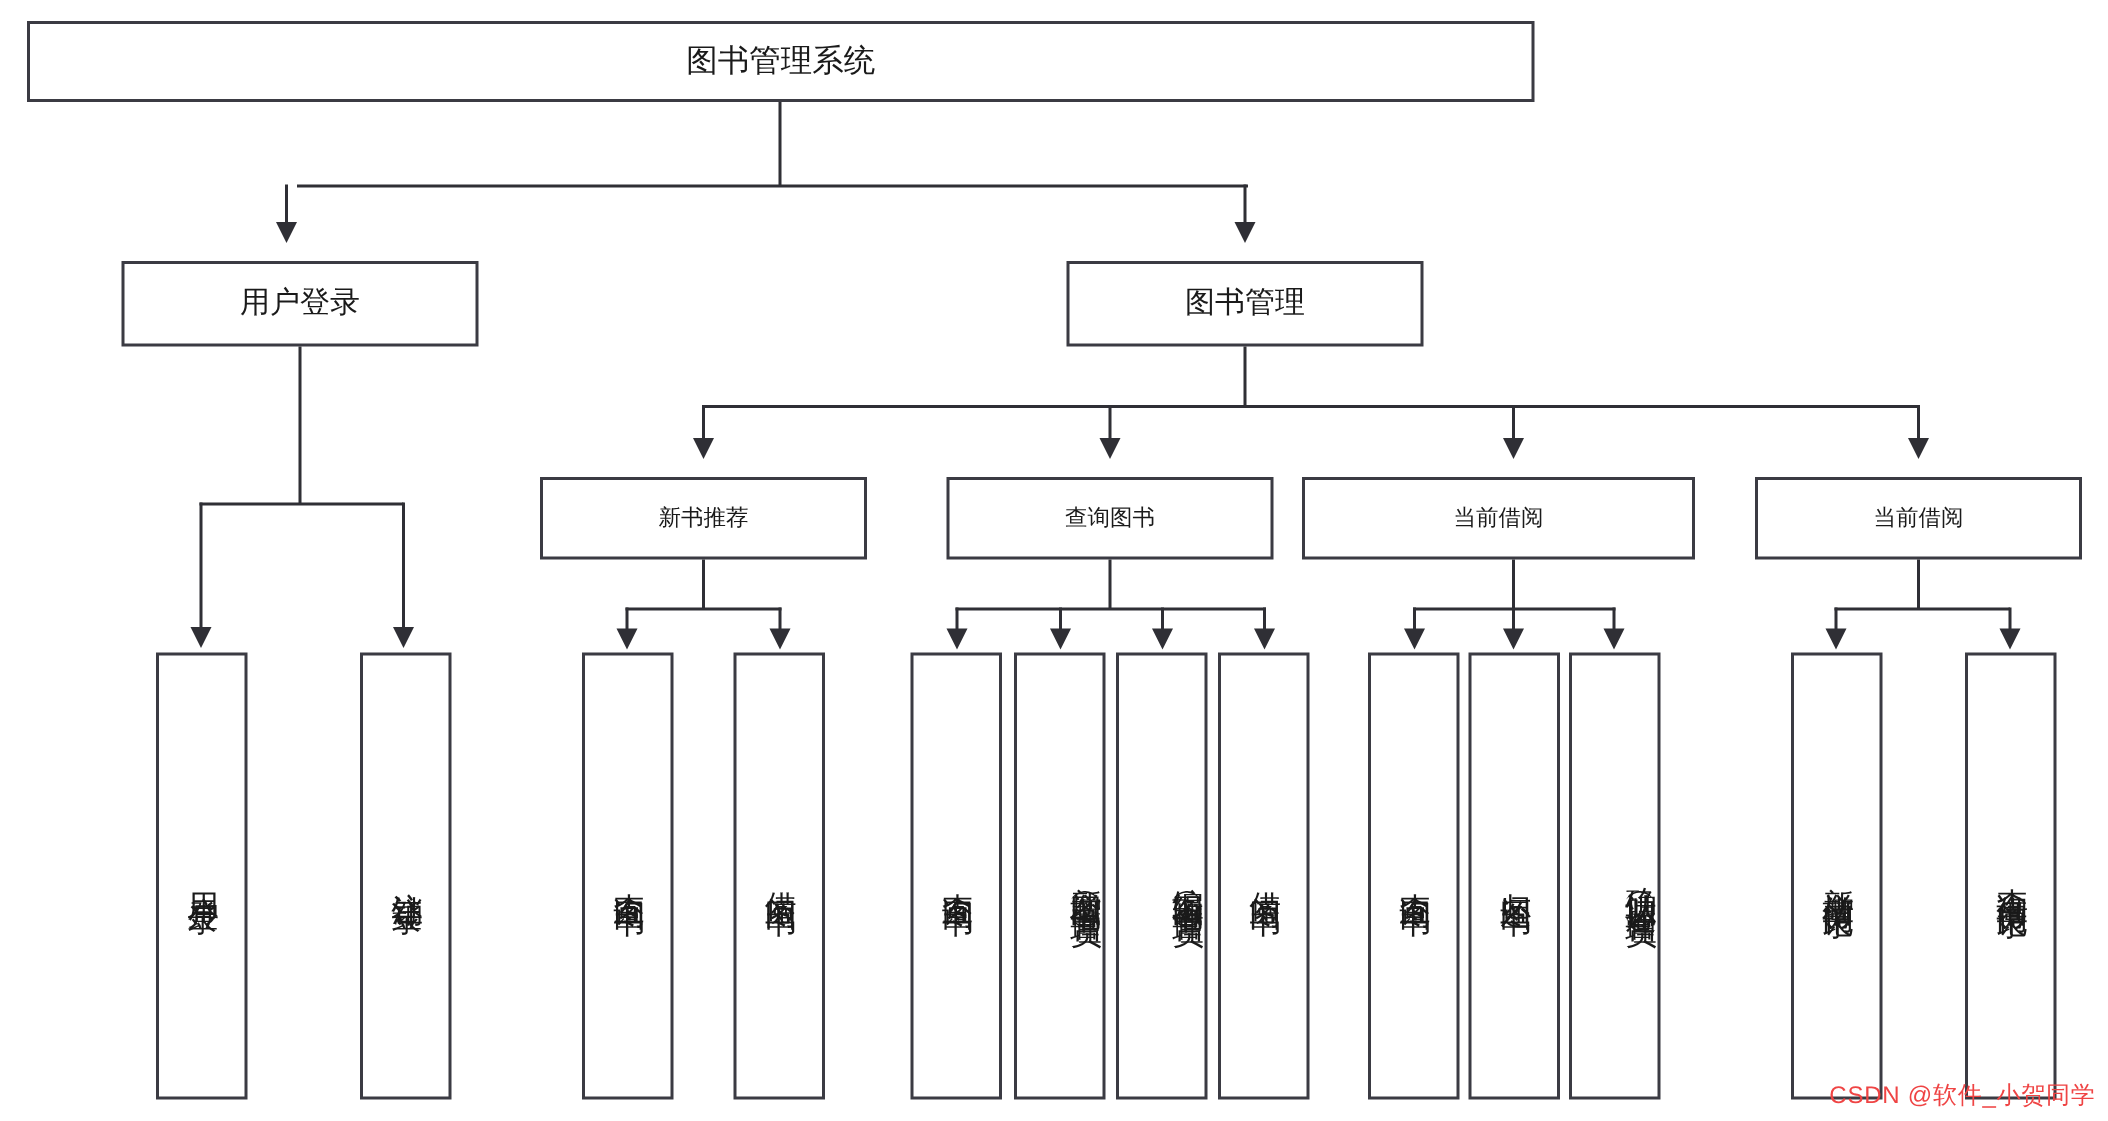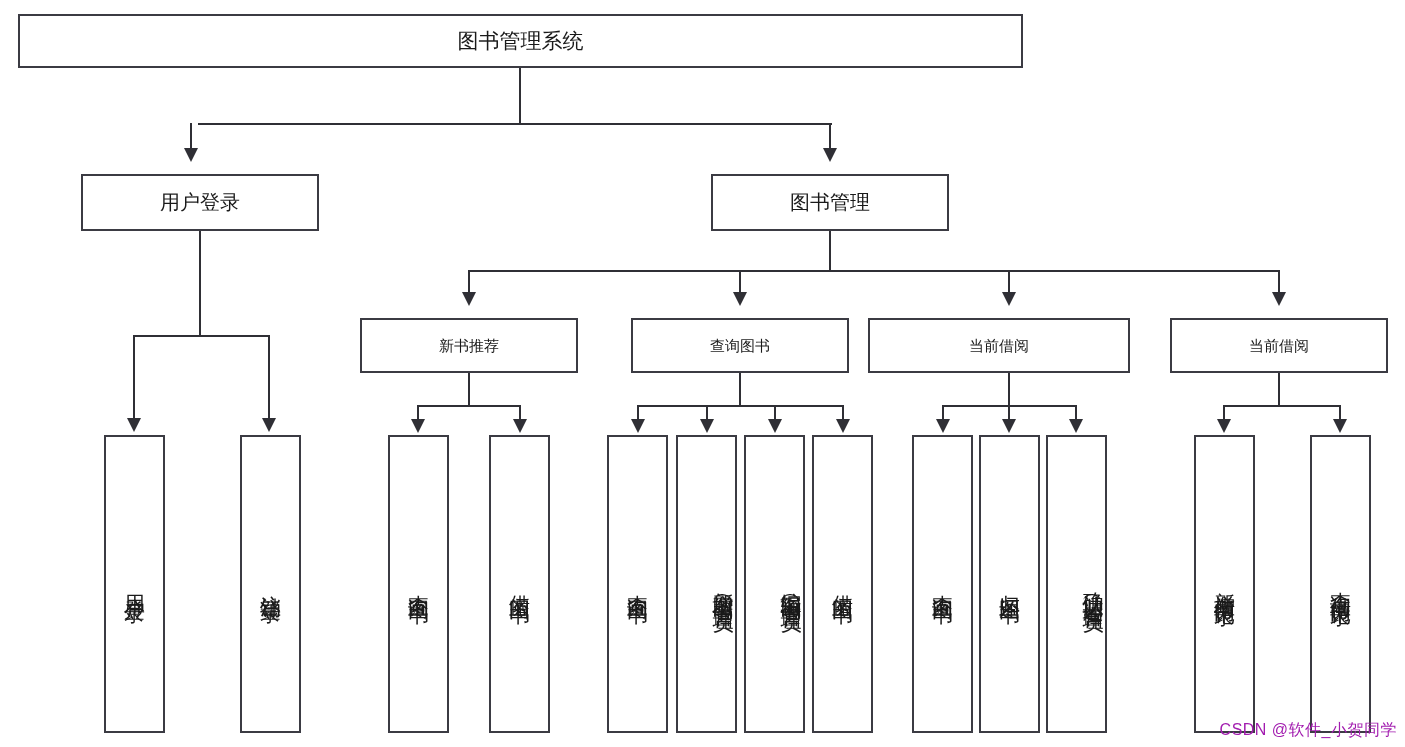--- a/index.html
+++ b/index.html
@@ -59,21 +59,21 @@
     border-right: 7px solid transparent;
     border-top: 14px solid #2f2f35;
   }
 
   
   #watermark {
     position: absolute;
     right: 8px;
     bottom: 6px;
     font-size: 16px;
-    color: #a21caf;
+    color: #ef4444;
     white-space: nowrap;
     letter-spacing: 0.5px;
   }
 </style>
 </head>
 <body>
 
 <div id="canvas">
 
   <div class="node root" style="left:18px; top:14px; width:1005px; height:54px;">

